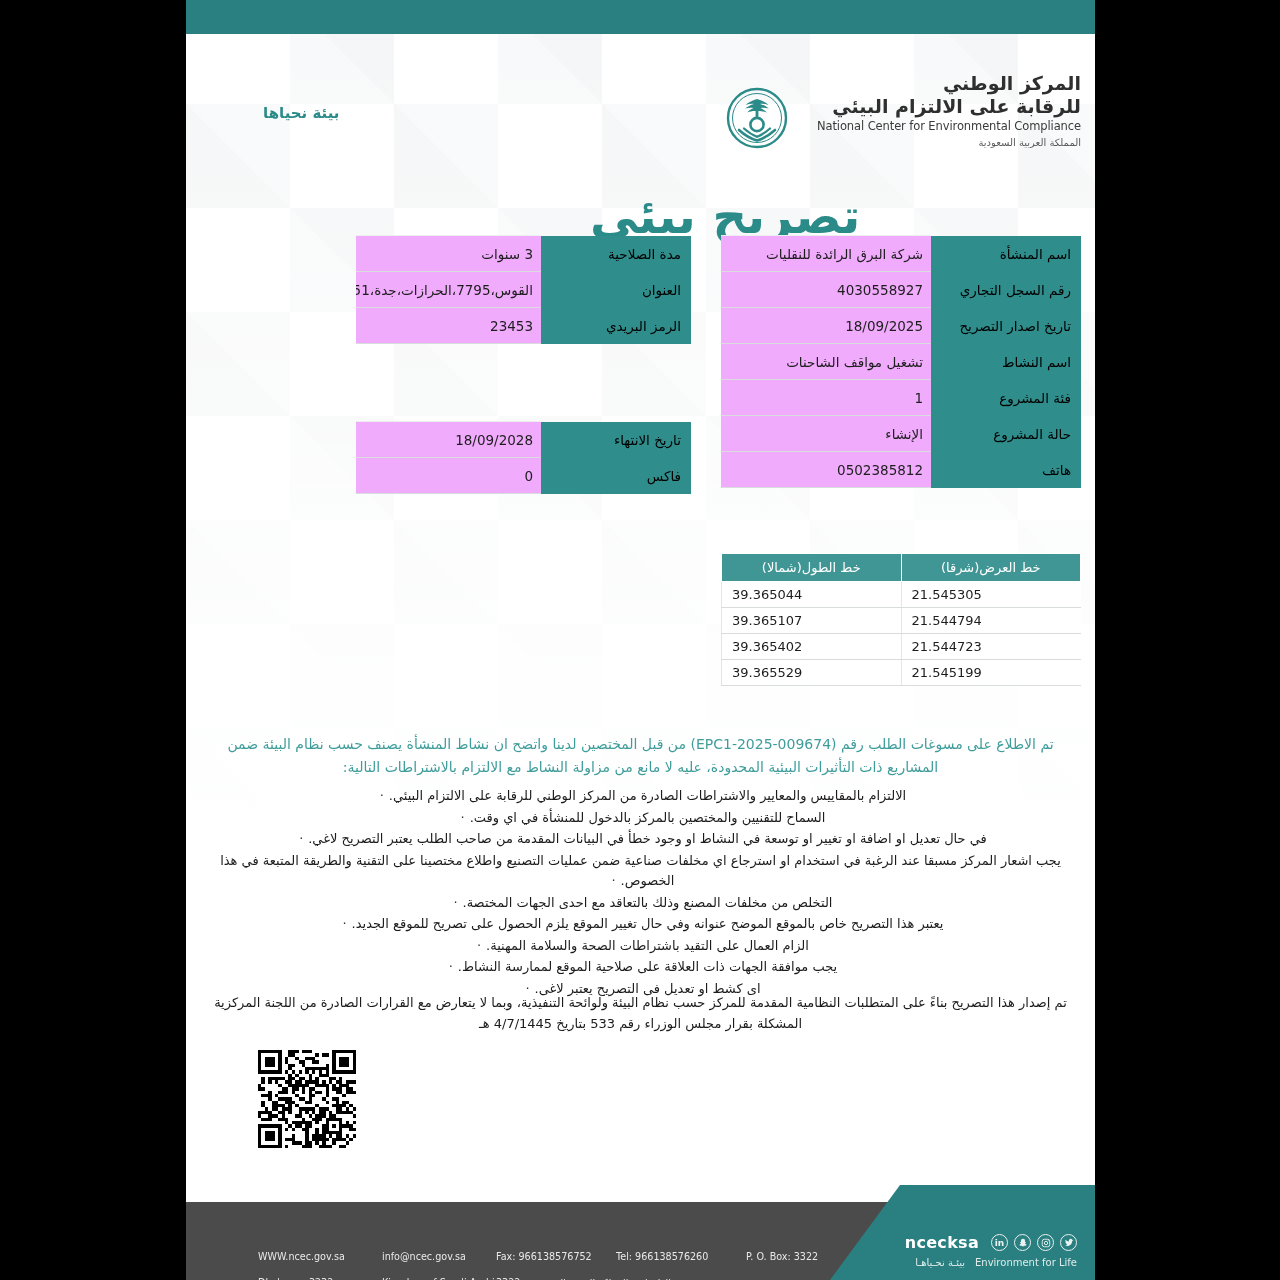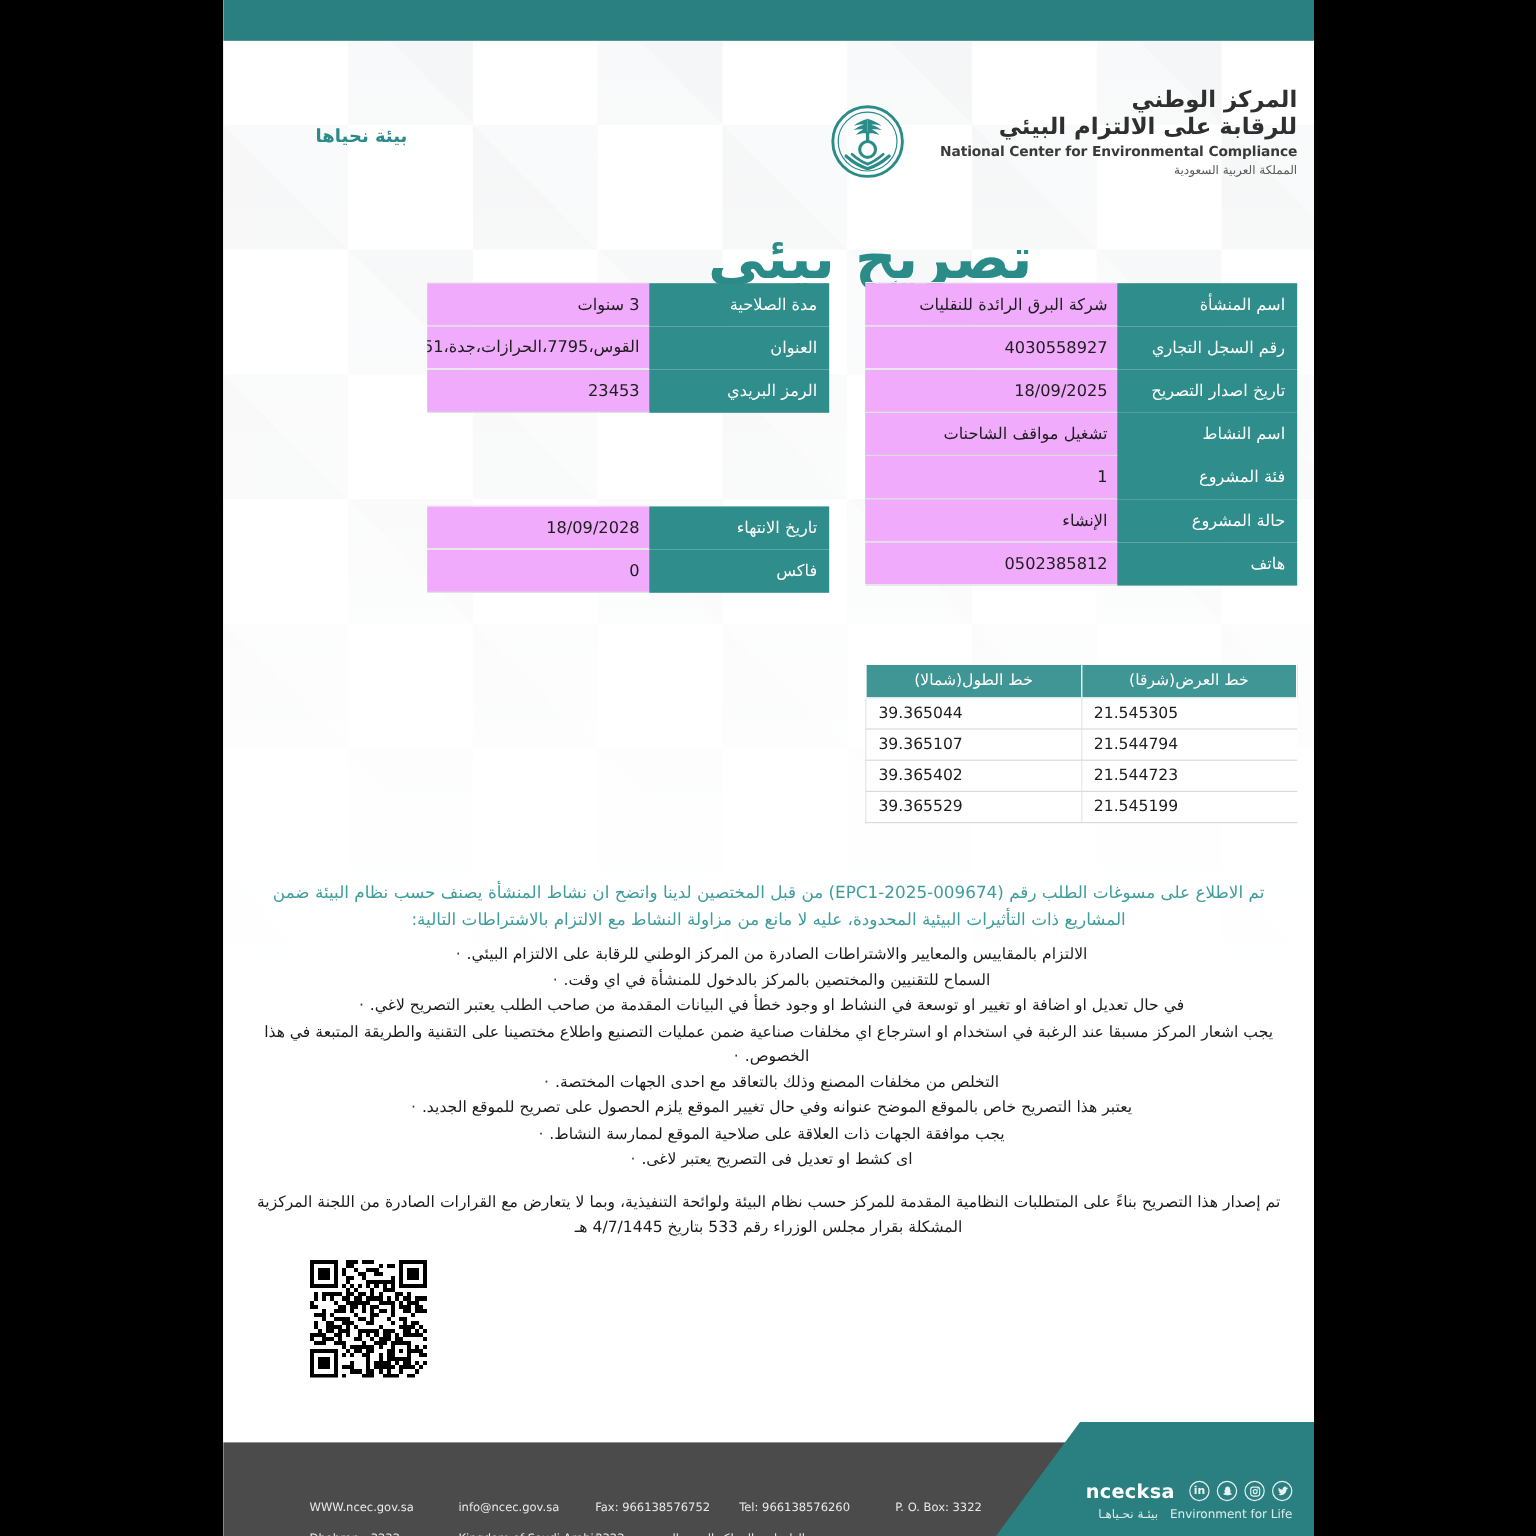--- a/index.html
+++ b/index.html
@@ -34,35 +34,35 @@
 
   
   .tagline{
     position:absolute; right:652px; top:104px; width:180px; text-align:left;
     color:#2a8b89; font-size:15px; font-weight:bold; letter-spacing:.2px;
   }
   .brand{ position:absolute; right:14px; top:72px; display:flex; align-items:flex-end; gap:14px; }
   .brand-txt{ text-align:right; line-height:1.22; }
   .brand-ar1{ color:#2f2f2f; font-size:19px; font-weight:bold; }
   .brand-ar2{ color:#2f2f2f; font-size:19px; font-weight:bold; }
-  .brand-en{ color:#3a3a3a; font-size:11.5px; font-weight:bold; letter-spacing:-.1px; margin-top:1px;margin-left:14px; }
+  .brand-en{ color:#3a3a3a; font-size:11.5px; font-weight:normal; letter-spacing:-.1px; margin-top:1px;margin-left:14px; }
   .brand-ksa{ color:#5a5a5a; font-size:10px; margin-top:4px; }
   .logo{ width:64px; height:64px; flex:0 0 64px; }
 
   
   .doc-title{
     position:absolute; right:205px; top:188px; width:300px; text-align:left;
     color:#2a8b89; font-size:48px; font-weight:bold;
   }
 
   
   .tbl{ position:absolute; border-collapse:collapse; table-layout:fixed; }
   .tbl td{ height:36px; font-size:13.5px; vertical-align:middle; }
   .tbl td.lbl{
-    background:#2f8d8b; color:#ffffff; text-align:right;
+    background:#2f8d8b; color:#000000; text-align:right;
     padding:0 10px 0 6px; width:150px; font-size:13.5px;
   }
   .tbl td.val{
     background:#f0abfc; color:#1d1d1d; text-align:right;
     padding:0 8px 0 10px; border-bottom:1px solid #d9dcdd;
     border-top:1px solid #eceeef; white-space:nowrap; overflow:hidden;
   }
   #tbl-main{ right:14px; top:235px; width:360px; }
   #tbl-main td.val{ width:210px; }
   #tbl-side{ right:404px; top:235px; width:335px; }
@@ -257,20 +257,21 @@
 
     <div class="intro">تم الاطلاع على مسوغات الطلب رقم  (EPC1-2025-009674) من قبل المختصين لدينا واتضح ان نشاط المنشأة يصنف حسب نظام البيئة ضمن المشاريع ذات التأثيرات البيئية المحدودة، عليه لا مانع من مزاولة النشاط مع الالتزام بالاشتراطات التالية:</div>
 
     <ul class="conds">
         <li><span>الالتزام بالمقاييس والمعايير والاشتراطات الصادرة من المركز الوطني للرقابة على الالتزام البيئي.</span><span class="bullet">·</span></li>
         <li><span>السماح للتقنيين والمختصين بالمركز بالدخول للمنشأة في اي وقت.</span><span class="bullet">·</span></li>
         <li><span>في حال تعديل او اضافة او تغيير او توسعة في النشاط او وجود خطأ في البيانات المقدمة من صاحب الطلب يعتبر التصريح لاغي.</span><span class="bullet">·</span></li>
         <li><span>يجب اشعار المركز مسبقا عند الرغبة في استخدام او استرجاع اي مخلفات صناعية ضمن عمليات التصنيع واطلاع مختصينا على التقنية والطريقة المتبعة في هذا الخصوص.</span><span class="bullet">·</span></li>
         <li><span>التخلص من مخلفات المصنع وذلك بالتعاقد مع احدى الجهات المختصة.</span><span class="bullet">·</span></li>
         <li><span>يعتبر هذا التصريح خاص بالموقع الموضح عنوانه وفي حال تغيير الموقع يلزم الحصول على تصريح للموقع الجديد.</span><span class="bullet">·</span></li>
+        <li><span>الزام العمال على التقيد باشتراطات الصحة والسلامة المهنية.</span><span class="bullet">·</span></li>
         <li><span>يجب موافقة الجهات ذات العلاقة على صلاحية الموقع لممارسة النشاط.</span><span class="bullet">·</span></li>
         <li><span>اى كشط او تعديل فى التصريح يعتبر لاغى.</span><span class="bullet">·</span></li>
       </ul>
 
     <div class="closing">تم إصدار هذا التصريح بناءً على المتطلبات النظامية المقدمة للمركز حسب نظام البيئة ولوائحة التنفيذية، وبما لا يتعارض مع القرارات الصادرة من اللجنة المركزية المشكلة بقرار مجلس الوزراء رقم 533 بتاريخ 4/7/1445 هـ</div>
 
     <svg id="qr" viewBox="0 0 29 29" shape-rendering="crispEdges">
       <rect width="29" height="29" fill="#fff"></rect>
       <g fill="#000" id="qr-cells">
           <rect x="0" y="0" width="1" height="1"></rect>

